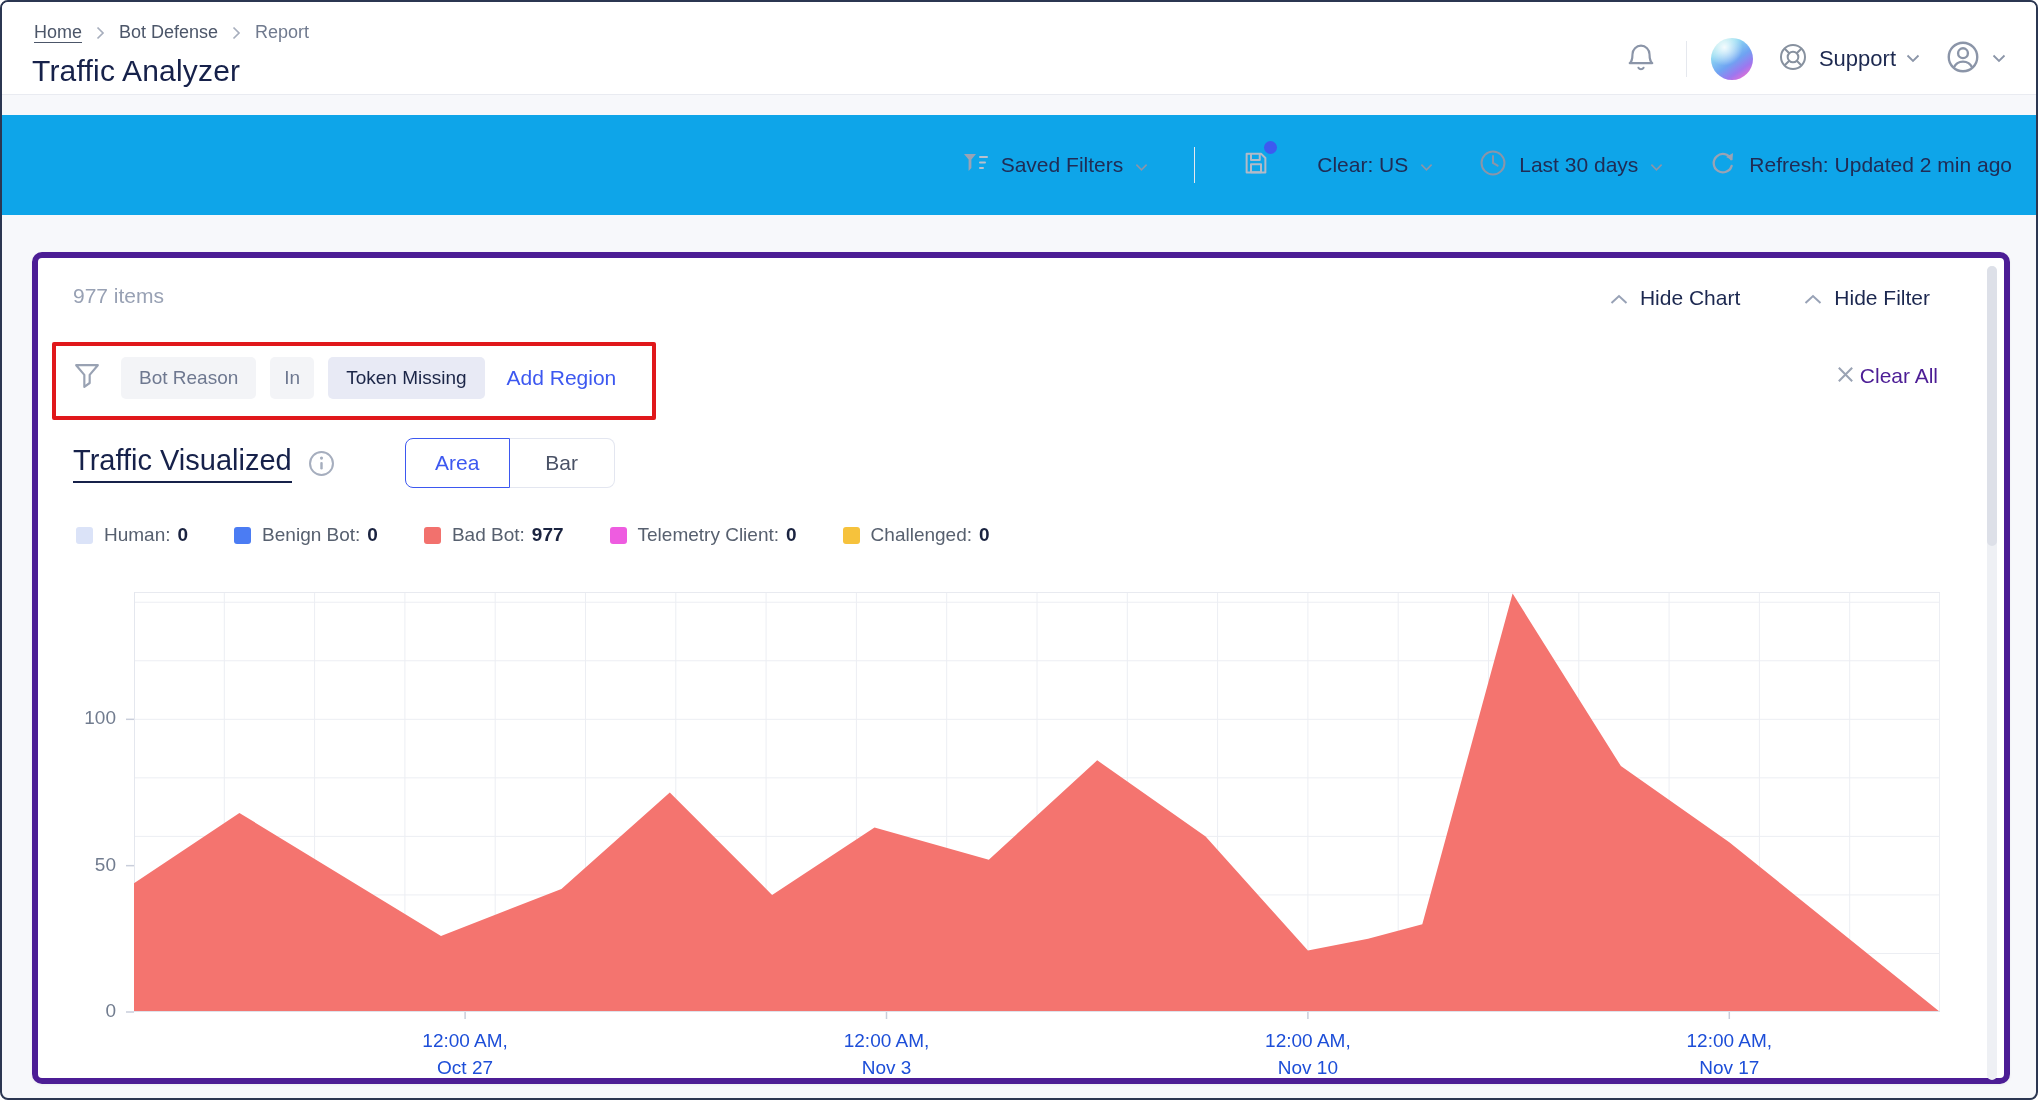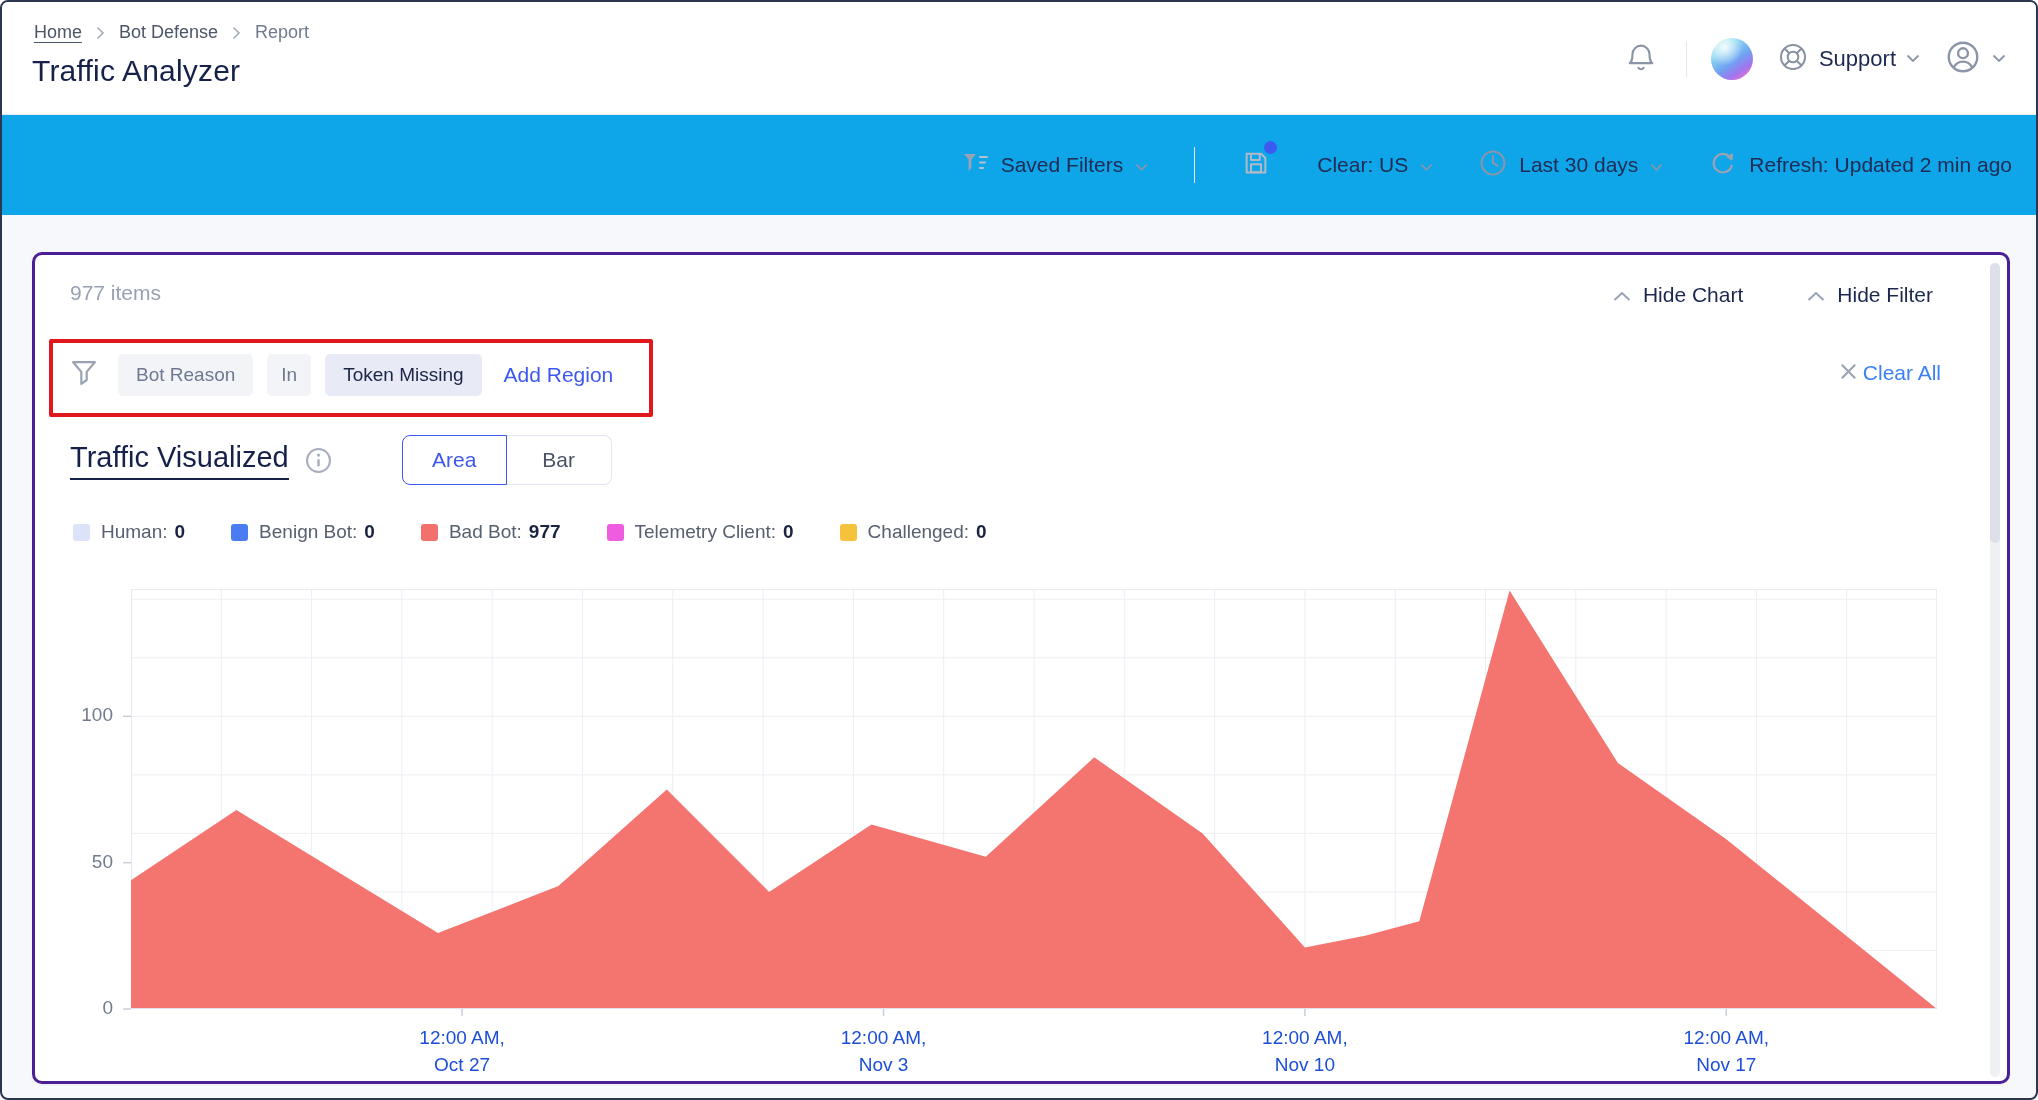--- a/index.html
+++ b/index.html
@@ -1,20 +1,20 @@
 <!DOCTYPE html>
 <html><head>
 <meta charset="utf-8">
 <style>
   * { margin:0; padding:0; box-sizing:border-box; }
   html,body { background:#fff; font-family:"Liberation Sans","DejaVu Sans",sans-serif; }
   .frame { position:relative; width:2038px; height:1100px; border:2px solid #2b3651; border-radius:8px; overflow:hidden; background:#f7f8fb; }
 
   
-  .header { position:absolute; left:0; top:0; width:100%; height:113px; background:#fff; border-bottom:1px solid #e9ebf1; }
+  .header { position:absolute; left:0; top:0; width:100%; height:93px; background:#fff; border-bottom:1px solid #e9ebf1; }
   .bc { position:absolute; left:32px; top:20px; display:flex; align-items:center; gap:14px; font-size:18px; color:#4c5669; }
   .bc a { color:#4c5669; text-decoration:underline; text-underline-offset:4px; cursor:pointer; }
   .bc .crumb-muted { color:#707a8e; }
   .bc svg { display:block; }
   .page-title { position:absolute; left:30px; top:52px; font-size:30px; font-weight:500; color:#16214a; letter-spacing:.2px; }
   .header-right { position:absolute; right:30px; top:0; height:113px; display:flex; align-items:center; gap:24px; }
   .icon-btn { background:none; border:none; cursor:pointer; display:flex; align-items:center; padding:4px; }
   .vdivider { width:1px; height:36px; background:#e5e8ee; }
   .ai-orb { width:42px; height:42px; border-radius:50%; cursor:pointer; border:none;
     background: radial-gradient(circle at 32% 22%, rgba(255,255,255,.9), rgba(255,255,255,0) 42%),
@@ -22,33 +22,33 @@
   .support, .usermenu { display:flex; align-items:center; gap:10px; background:none; border:none; cursor:pointer; }
   .support-label { font-size:22px; color:#1d2950; }
 
   
   .subbar { position:absolute; left:0; top:113px; width:100%; height:100px; display:flex; align-items:center; justify-content:flex-end; gap:46px; padding-right:24px; background:#0ea5e9; }
   .tool { display:flex; align-items:center; gap:12px; background:none; border:none; cursor:pointer; font-size:21px; color:#202c55; font-family:inherit; }
   .save-wrap { position:relative; }
   .save-dot { position:absolute; right:-6px; top:-7px; width:13px; height:13px; border-radius:50%; background:#3d5af0; }
 
   
-  .card { position:absolute; left:30px; top:250px; width:1978px; height:832px; background:#fff; border:3px solid #4c1d95; border-radius:10px; box-shadow:0 1px 3px rgba(20,30,60,.05); }
+  .card { position:absolute; left:30px; top:250px; width:1978px; height:832px; background:#fff; border:6px solid #4c1d95; border-radius:10px; box-shadow:0 1px 3px rgba(20,30,60,.05); }
   .items-count { position:absolute; left:35px; top:26px; font-size:21px; color:#98a1b4; }
   .collapse-controls { position:absolute; right:74px; top:28px; display:flex; gap:64px; }
   .collapse-btn { display:flex; align-items:center; gap:12px; background:none; border:none; cursor:pointer; font-size:21px; color:#1c2850; font-family:inherit; }
 
   .annotation-box { position:absolute; left:14px; top:84px; width:604px; height:78px; border:4px solid #e0181b; border-radius:2px; pointer-events:none; }
   .filter-row { position:absolute; left:35px; top:99px; display:flex; align-items:center; gap:14px; }
   .chip { height:42px; display:flex; align-items:center; padding:0 18px; border-radius:5px; border:none; font-size:19px; font-family:inherit; cursor:pointer; }
   .chip-field { background:#f3f4f7; color:#6e7890; }
   .chip-op { background:#f3f4f7; color:#6e7890; padding:0 14px; }
   .chip-value { background:#e8eaf5; color:#1b2547; }
   .add-filter { background:none; border:none; cursor:pointer; font-size:21px; color:#3d58f0; font-family:inherit; margin-left:8px; }
-  .clear-all { position:absolute; right:66px; top:106px; display:flex; align-items:center; gap:6px; background:none; border:none; cursor:pointer; font-size:21px; color:#3b82f6; font-family:inherit; }
+  .clear-all { position:absolute; right:66px; top:106px; display:flex; align-items:center; gap:6px; background:none; border:none; cursor:pointer; font-size:21px; color:#4c1d95; font-family:inherit; }
 
   .section-row { position:absolute; left:35px; top:180px; display:flex; align-items:center; }
   .section-title { font-size:29px; font-weight:500; color:#16214a; border-bottom:2.5px solid #16214a; padding-bottom:4px; cursor:pointer; }
   .info-icon { margin-left:16px; display:flex; cursor:pointer; background:none; border:none; }
   .toggle-group { display:flex; margin-left:30px;padding-left:40px; }
   .toggle-btn { width:105px; height:50px; background:#fff; font-size:21px; font-family:inherit; cursor:pointer; }
   .toggle-area { color:#3d58f0; border:1.5px solid #3d58f0; border-radius:8px 0 0 8px; }
   .toggle-bar { color:#4a5266; border:1px solid #e3e6f0; border-left:none; border-radius:0 8px 8px 0; }
 
   .legend { position:absolute; left:38px; top:266px; display:flex; align-items:center; gap:46px; }

